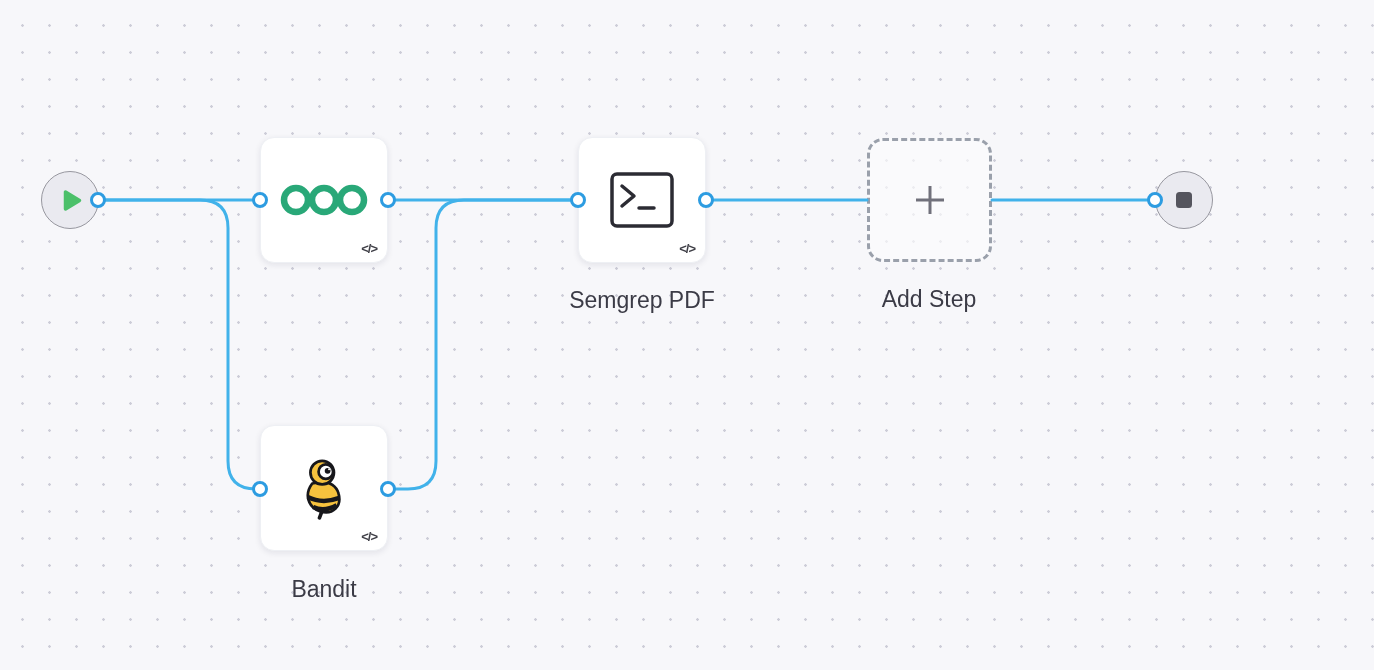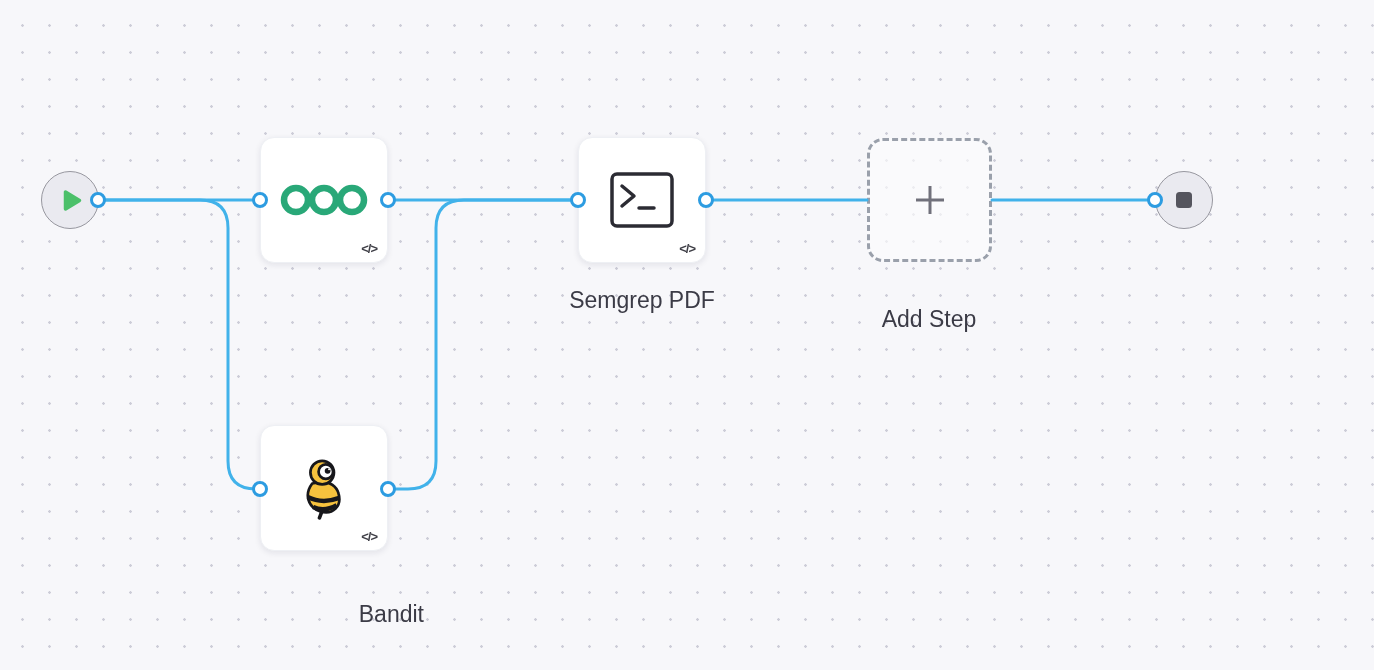--- a/index.html
+++ b/index.html
@@ -111,41 +111,41 @@
     <span class="code-badge" data-interactable="false">&lt;/&gt;</span>
   </div>
   <div class="node-label" style="left:542px; top:286px;" data-interactable="false">Semgrep PDF</div>
 
   <div class="add-card" style="left:867px; top:138px;" data-interactable="true">
     <svg width="36" height="36" viewBox="0 0 36 36" data-interactable="false">
       <path d="M 18 4 V 32" fill="none" stroke-width="3" stroke="#70707b"></path>
       <path d="M 4 18 H 32" fill="none" stroke-width="3" stroke="#70707b"></path>
     </svg>
   </div>
-  <div class="node-label" style="left:829px; top:285px;margin-top:20px;" data-interactable="false">Add Step</div>
+  <div class="node-label" style="left:829px; top:285px;" data-interactable="false">Add Step</div>
 
   <div class="card" style="left:260px; top:425px;" data-interactable="true">
     <svg width="58" height="64" viewBox="0 0 64 70" data-interactable="false">
 
       <path d="M 30 60 L 27 68" fill="none" stroke-width="4" stroke-linecap="round" stroke="#17171b"></path>
 
       <path d="M 19 30 C 10 42 14 56 28 61 C 42 65 52 55 48 41 C 46 33 38 28 30 28 Z" stroke-width="3" stroke-linejoin="round" stroke="#17171b" fill="#f6c23e"></path>
 
       <path d="M 14 45 Q 30 53 49 46" fill="none" stroke-width="5" stroke="#17171b"></path>
       <path d="M 20 56 Q 32 62 46 54" fill="none" stroke-width="5" stroke="#17171b"></path>
 
       <circle cx="30" cy="18" r="13" stroke-width="3" stroke="#17171b" fill="#f6c23e"></circle>
 
       <circle cx="34" cy="17" r="8" fill="#ffffff" stroke-width="3" stroke="#17171b"></circle>
       <circle cx="36" cy="16" r="3.2" fill="#17171b"></circle>
       <circle cx="37.6" cy="14.4" r="1.1" fill="#ffffff"></circle>
     </svg>
     <span class="code-badge" data-interactable="false">&lt;/&gt;</span>
   </div>
-  <div class="node-label" style="left:224px; top:600px;text-align:right;" data-interactable="false">Bandit</div>
+  <div class="node-label" style="left:224px; top:575px;" data-interactable="false">Bandit</div>
 
   <div class="node-circle" style="left:1155px; top:171px;" data-interactable="true">
     <svg width="18" height="18" viewBox="0 0 18 18" data-interactable="false">
       <rect x="1" y="1" width="16" height="16" rx="3.5" fill="#55555e"></rect>
     </svg>
   </div>
 
   <svg class="edges" width="1374" height="670" viewBox="0 0 1374 670">
     <path d="M 98 200 H 260" fill="none" stroke-width="3" stroke-linecap="round" data-interactable="true" stroke="#41b2ea"></path>
     <path d="M 98 200 H 200 Q 228 200 228 228 V 461 Q 228 489 256 489 H 260" fill="none" stroke-width="3" stroke-linecap="round" data-interactable="true" stroke="#41b2ea"></path>

